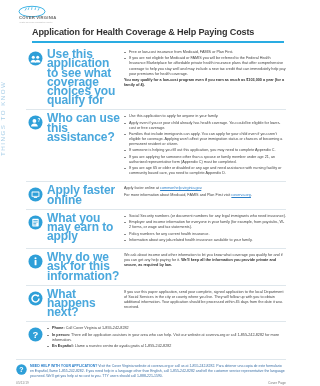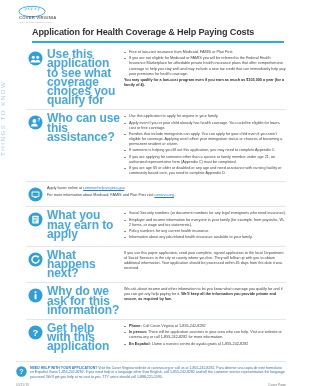--- a/index.html
+++ b/index.html
@@ -232,20 +232,21 @@
 
     <div class="section">
       <div class="sec-icon">
         <svg width="15" height="15" viewBox="0 0 15 15" xmlns="http://www.w3.org/2000/svg">
           <circle cx="7.5" cy="7.5" r="7" fill="#2e9fd8"></circle>
           <rect x="3.6" y="4.6" width="7.8" height="5.2" rx="0.5" fill="#ffffff"></rect>
           <rect x="4.5" y="5.5" width="6" height="3.4" fill="#2e9fd8"></rect>
           <rect x="5.8" y="10" width="3.4" height="0.9" fill="#ffffff"></rect>
         </svg>
       </div>
+      <div class="sec-head">Apply faster online</div>
       <div class="sec-body">
         <p>
           Apply faster online at
           <span class="lnk">commonhelp.virginia.gov</span>.
         </p>
         <p>
           For more information about Medicaid, FAMIS and Plan First visit
           <span class="lnk">coverva.org</span>.
         </p>
       </div>
@@ -272,55 +273,54 @@
           <li>Policy numbers for any current health insurance.</li>
           <li>Information about any job-related health insurance available to your family.</li>
         </ul>
       </div>
     </div>
 
     <div class="section">
       <div class="sec-icon">
         <svg width="15" height="15" viewBox="0 0 15 15" xmlns="http://www.w3.org/2000/svg">
           <circle cx="7.5" cy="7.5" r="7" fill="#2e9fd8"></circle>
-          <path d="M11 7.5a3.5 3.5 0 1 1-1.1-2.55" fill="none" stroke="#ffffff" stroke-width="1.5"></path>
-          <path d="M10.9 3.2l0.3 2.4-2.4-0.2z" fill="#ffffff"></path>
-        </svg>
-      </div>
-      <div class="sec-head">What happens next?</div>
-      <div class="sec-body">
-        <p>If you use this paper application, send your complete, signed application to the local Department of Social Services in the city or county where you live. They will follow up with you to obtain additional information. Your application should be processed within 45 days from the date it was received.</p>
-      </div>
-    </div>
-
-    <div class="section">
-      <div class="sec-icon">
-        <svg width="15" height="15" viewBox="0 0 15 15" xmlns="http://www.w3.org/2000/svg">
-          <circle cx="7.5" cy="7.5" r="7" fill="#2e9fd8"></circle>
           <circle cx="7.5" cy="4.3" r="1.05" fill="#ffffff"></circle>
           <rect x="6.6" y="6.1" width="1.9" height="5.2" rx="0.5" fill="#ffffff"></rect>
         </svg>
       </div>
       <div class="sec-head">Why do we ask for this information?</div>
       <div class="sec-body">
         <p>
           <span>We ask about income and other information to let you know what coverage you qualify for and if you can get any help paying for it.</span>
           <span class="b">We'll keep all the information you provide private and secure, as required by law.</span>
         </p>
       </div>
     </div>
 
+    <div class="section">
+      <div class="sec-icon">
+        <svg width="15" height="15" viewBox="0 0 15 15" xmlns="http://www.w3.org/2000/svg">
+          <circle cx="7.5" cy="7.5" r="7" fill="#2e9fd8"></circle>
+          <path d="M11 7.5a3.5 3.5 0 1 1-1.1-2.55" fill="none" stroke="#ffffff" stroke-width="1.5"></path>
+          <path d="M10.9 3.2l0.3 2.4-2.4-0.2z" fill="#ffffff"></path>
+        </svg>
+      </div>
+      <div class="sec-head">What happens next?</div>
+      <div class="sec-body">
+        <p>If you use this paper application, send your complete, signed application to the local Department of Social Services in the city or county where you live. They will follow up with you to obtain additional information. Your application should be processed within 45 days from the date it was received.</p>
+      </div>
+    </div>
+
     <div class="section last">
       <div class="sec-icon">
         <svg width="15" height="15" viewBox="0 0 15 15" xmlns="http://www.w3.org/2000/svg">
           <circle cx="7.5" cy="7.5" r="7" fill="#2e9fd8"></circle>
           <text x="7.5" y="11" text-anchor="middle" font-family="Liberation Sans, sans-serif" font-size="9.5" font-weight="bold" fill="#ffffff">?</text>
         </svg>
       </div>
-      <div class="sec-head">Get help with this application</div>
       <div class="sec-body">
         <ul>
           <li>
             <span class="b">Phone:</span><span> Call Cover Virginia at 1-855-242-8282</span>
           </li>
           <li>
             <span class="b">In person:</span><span> There will be application assistors in your area who can help. Visit our website at coverva.org or call 1-855-242-8282 for more information.</span>
           </li>
           <li>
             <span class="b">En Español:</span><span> Llame a nuestro centro de ayuda gratis al 1-855-242-8282</span>

